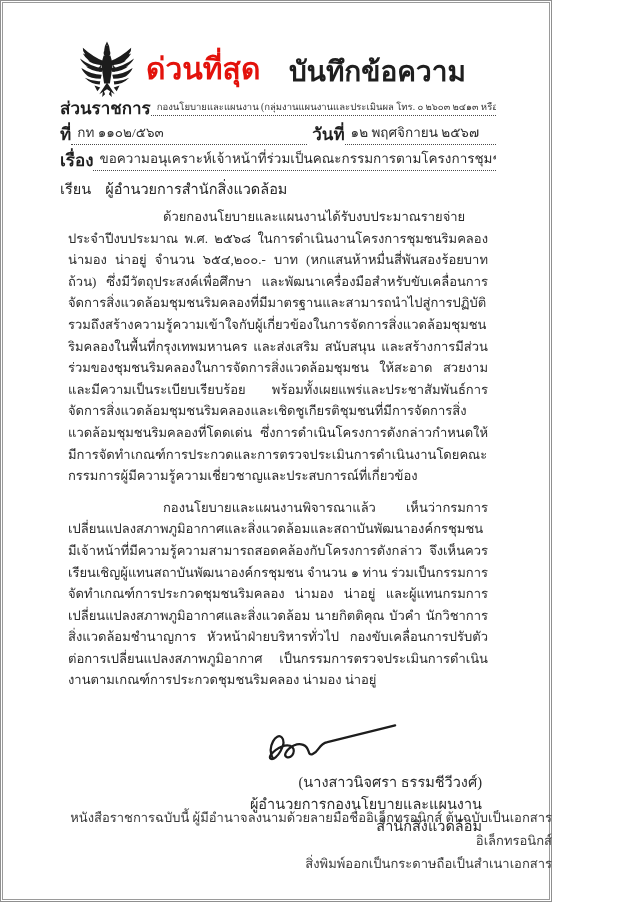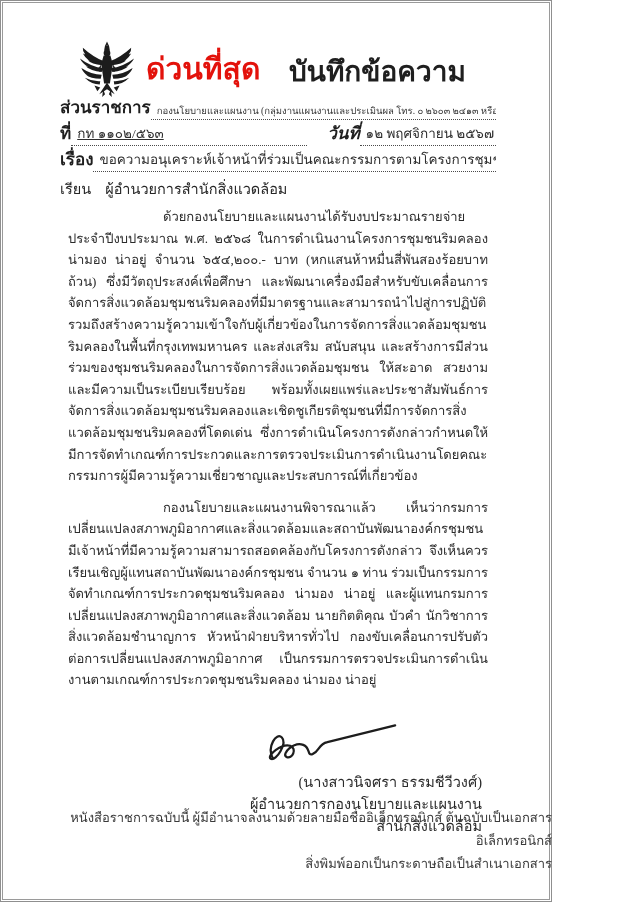--- a/index.html
+++ b/index.html
@@ -20,32 +20,32 @@
   .urgency{
     position:absolute;left:146px;top:52px;
     font-size:30px;font-weight:bold;line-height:34px;
   }
   .doc-title{
     position:absolute;left:289px;top:56px;
     font-size:28px;font-weight:bold;color:#1f1f1f;line-height:32px;
   }
   
   .doc-flow{position:absolute;left:60px;right:56px;top:94px;}
-  .form-row{display:flex;align-items:flex-end;height:26px;}
+  .form-row{display:flex;align-items:center;height:26px;}
   .lbl{font-weight:bold;font-size:17px;color:#1f1f1f;white-space:nowrap;flex:0 0 auto;}
   .fill{
     flex:1 1 auto;
     border-bottom:1.5px dotted #4a4a4a;
     padding:0 2px 1px 6px;
     white-space:nowrap;overflow:hidden;
   }
   .fill.small{font-size:9.5px;color:#333;}
   .fill.mid{font-size:13.5px;color:#2e2e2e;}
-  .fill.no-field{flex:0 0 228px;text-decoration:underline;}
-  .date-label{margin-left:20px;font-style:italic;}
+  .fill.no-field{flex:0 0 228px;}
+  .date-label{margin-left:5px;}
   .to-row{margin-top:6px;font-size:14.5px;line-height:22px;display:flex;gap:14px;align-items:center;}
   .para{
     margin:8px;
     font-size:13px;line-height:21.6px;color:#2b2b2b;
     text-align:justify;
     text-indent:95px;
   }
   .para.p1{margin-top:6px;}
   .para.p2{margin-top:10px;}
   .para.p3{margin-top:12px;}

